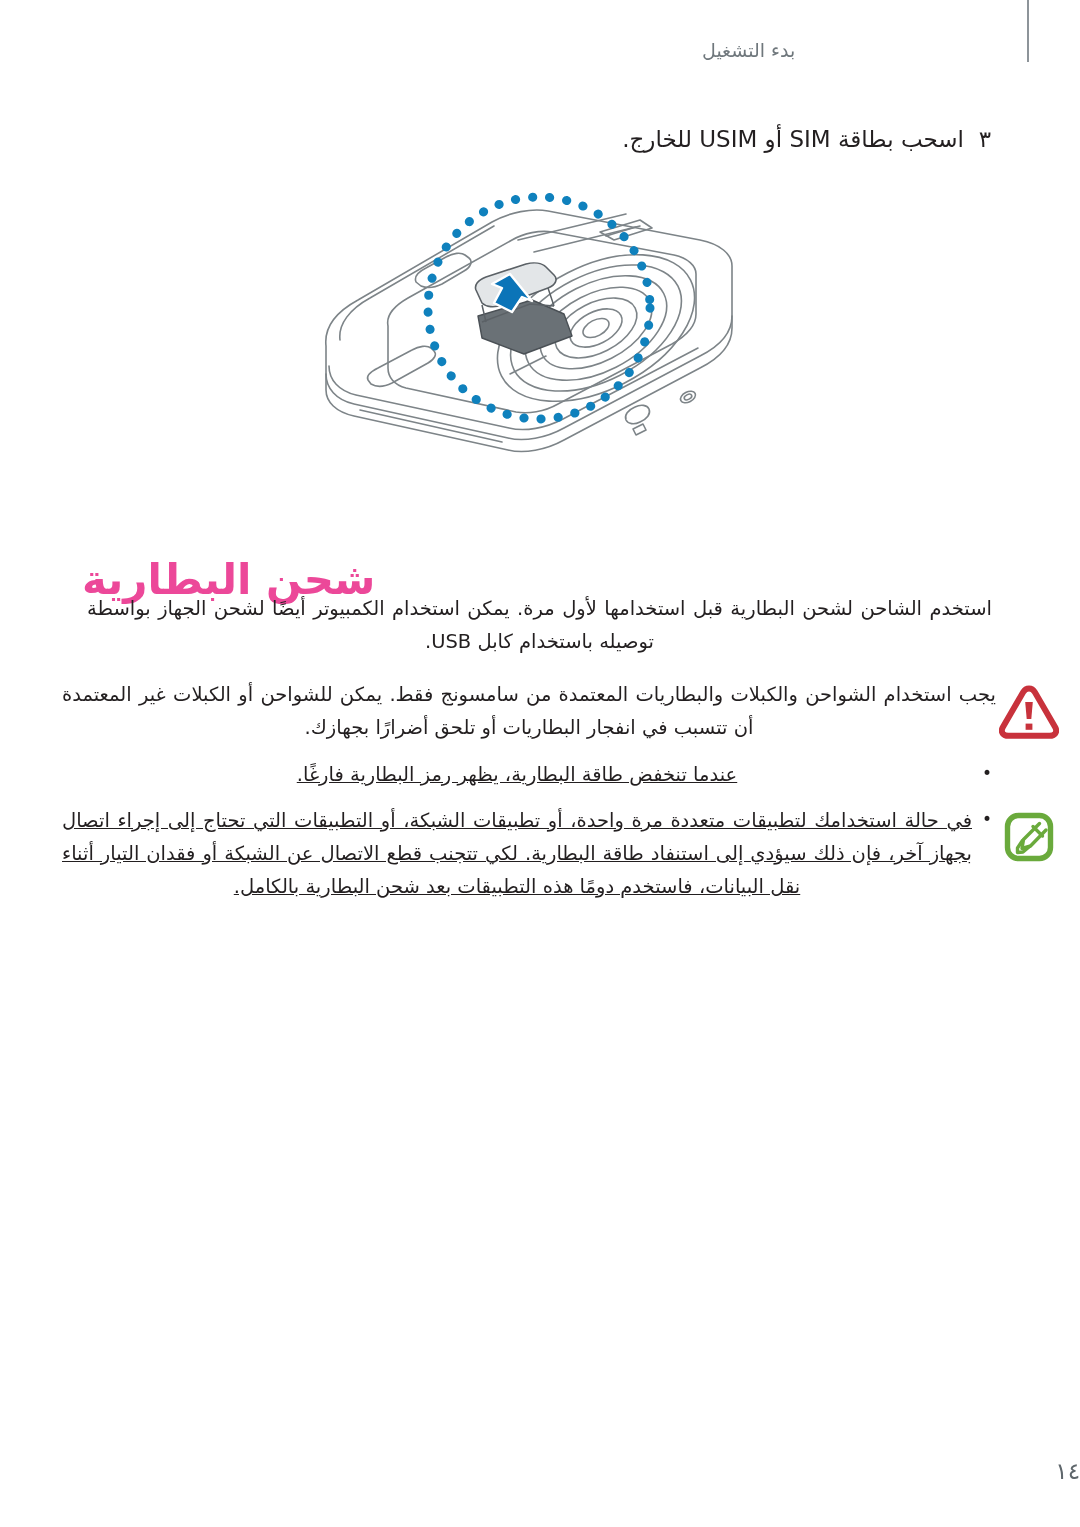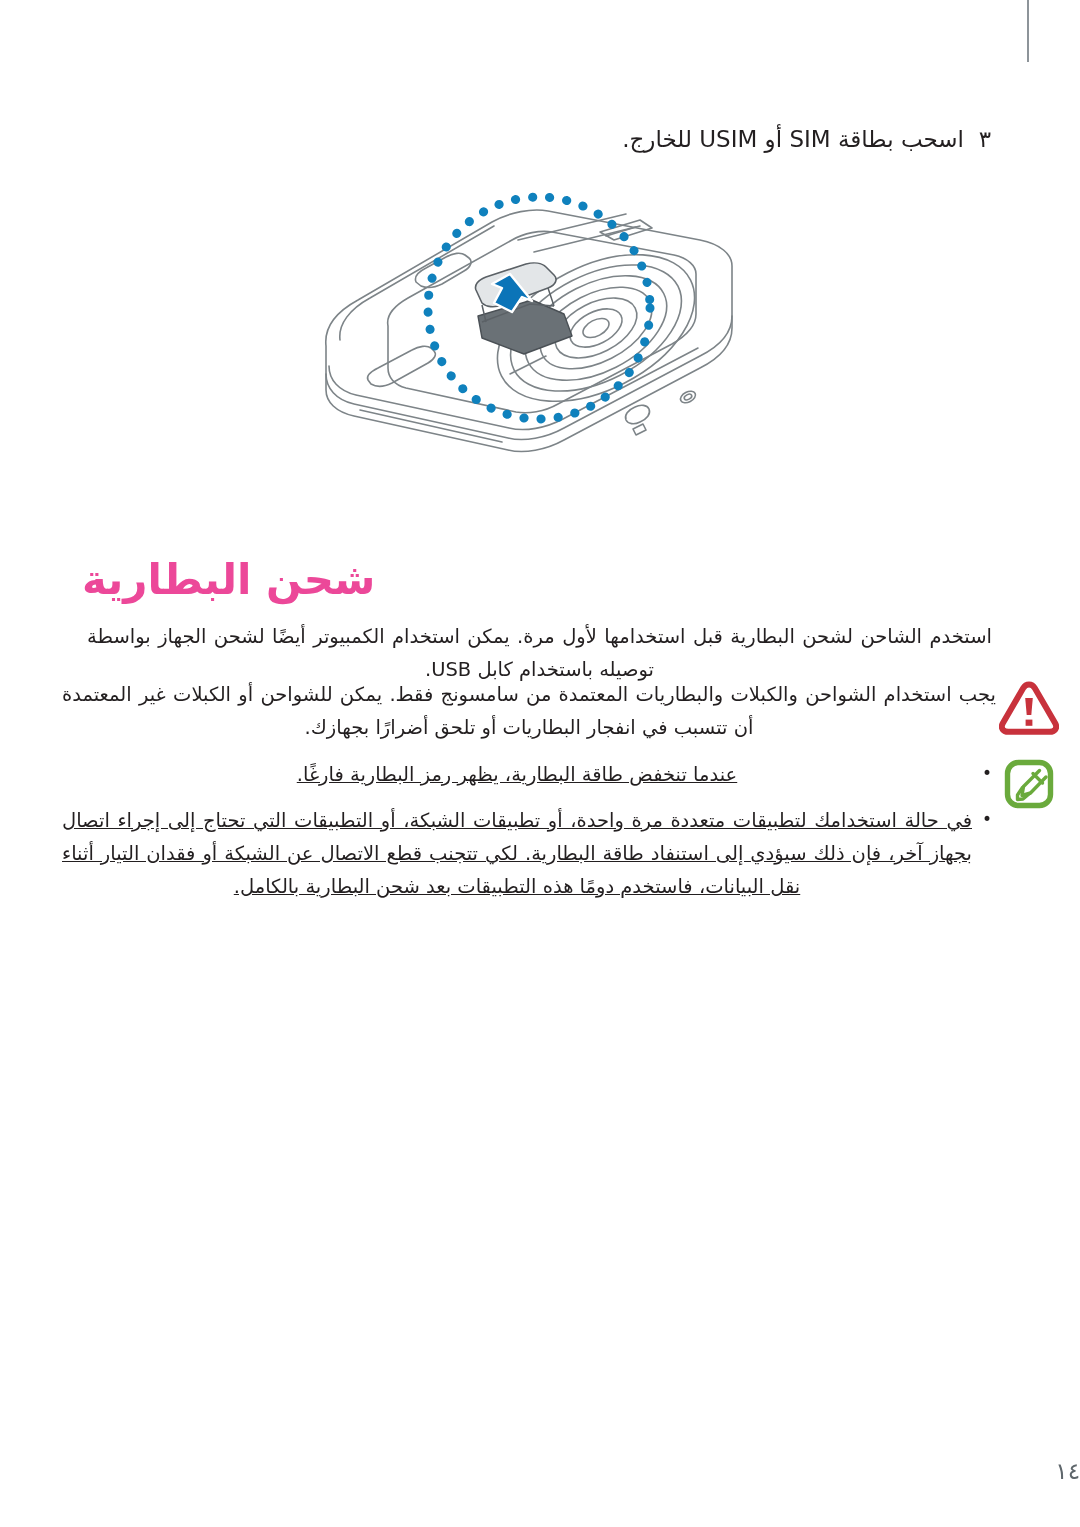--- a/index.html
+++ b/index.html
@@ -87,37 +87,37 @@
     direction: rtl;
     font-size: 42px;
     line-height: 56px;
     font-weight: 700;
     color: #ec4899;
   }
 
   
   .intro {
     position: absolute;
-    top: 600px;
+    top: 572px;
     right: 88px;
     width: 905px;
     direction: rtl;
     text-align: justify;
     text-align-last: center;
     font-size: 19.5px;
     line-height: 33px;
   }
 
   
   .callout {
     position: absolute;
     display: flex;
     flex-direction: row;
     direction: rtl;
-    align-items: flex-start;
+    align-items: center;
   }
   .callout .icon-slot {
     flex: 0 0 66px;
     width: 66px;
     display: flex;
     justify-content: center;
     padding-top: 2px;
   }
   .callout .callout-body {
     flex: 1 1 auto;
@@ -176,20 +176,21 @@
     color: #5f676c;
     direction: rtl;
   }
 </style>
 </head>
 <body>
 
 <div class="page">
 
   <div class="header-rule"></div>
+  <div class="header-title">بدء التشغيل</div>
 
   <div class="step-row">
     <span class="step-num">٣</span>
     <span class="step-text">اسحب بطاقة SIM أو USIM للخارج.</span>
   </div>
 
   <div class="figure">
     <svg viewBox="0 0 470 290" xmlns="http://www.w3.org/2000/svg" aria-hidden="true">
       <g fill="none" stroke="#7d8488" stroke-width="1.6" stroke-linejoin="round" stroke-linecap="round">
 

